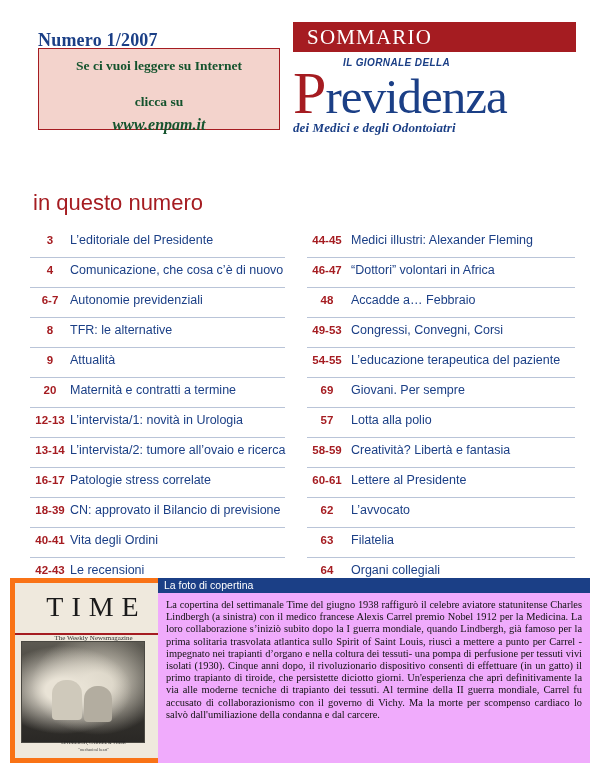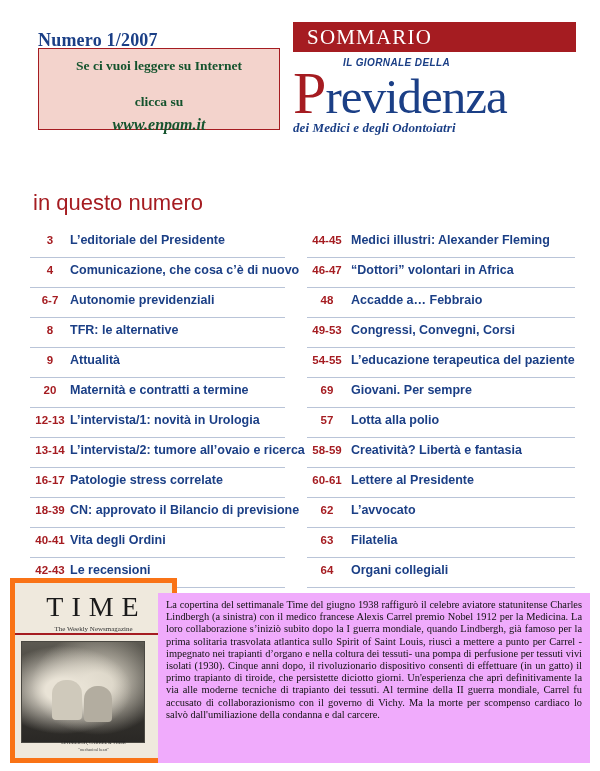--- a/index.html
+++ b/index.html
@@ -148,21 +148,20 @@
     font-weight: bold;
     color: #a51c21;
   }
   .toc-title {
     position: absolute;
     left: 40px; top: 5px;
     font-family: "Liberation Sans", sans-serif;
     font-size: 12.5px;
     color: #1b3f86;
     white-space: nowrap;
-    font-weight: bold;
   }
   .toc-col.right .toc-page { width: 40px; }
   .toc-col.right .toc-title { left: 44px; }
 
   
   .cover-area {
     position: absolute;
     left: 10px; top: 578px;
     width: 580px;
     height: 185px;
@@ -192,21 +191,21 @@
     letter-spacing: 8px;
     color: #1a1a1a;
     margin-top: 8px;
     margin-left: 6px;
   }
   .time-sub {
     text-align: center;
     font-family: "Liberation Serif", serif;
     font-size: 7px;
     color: #333;
-    margin-top: 2px;
+    margin-top: 11px;
   }
   .time-photo {
     position: absolute;
     left: 6px; top: 58px;
     width: 124px;
     height: 102px;
     background:
       radial-gradient(ellipse at 34% 48%, #e9e3d6 0 16%, rgba(233,227,214,0) 60%),
       radial-gradient(ellipse at 62% 42%, #d8d2c4 0 14%, rgba(216,210,196,0) 62%),
       linear-gradient(180deg, #5d5a52 0%, #3c3a35 45%, #2a2825 100%);
@@ -419,16 +418,19 @@
       <div class="fig-a"></div>
       <div class="fig-b"></div>
     </div>
     <div class="time-caption">
       <span>LINDBERGH, CARREL &amp; THEIR</span>
       <span class="cap2">"mechanical heart"</span>
     </div>
   </div>
 
   <div class="cover-text-wrap">
+    <div class="cover-bar">
+      <span>La foto di copertina</span>
+    </div>
     <div class="cover-body">La copertina del settimanale Time del giugno 1938 raffigurò il celebre aviatore statunitense Charles Lindbergh (a sinistra) con il medico francese Alexis Carrel premio Nobel 1912 per la Medicina. La loro collaborazione s’iniziò subito dopo la I guerra mondiale, quando Lindbergh, già famoso per la prima solitaria trasvolata atlantica sullo Spirit of Saint Louis, riuscì a mettere a punto per Carrel -impegnato nei trapianti d’organo e nella coltura dei tessuti- una pompa di perfusione per tessuti vivi isolati (1930). Cinque anni dopo, il rivoluzionario dispositivo consentì di effettuare (in un gatto) il primo trapianto di tiroide, che persistette diciotto giorni. Un'esperienza che aprì definitivamente la via alle moderne tecniche di trapianto dei tessuti.
 Al termine della II guerra mondiale, Carrel fu accusato di collaborazionismo con il governo di Vichy. Ma la morte per scompenso cardiaco lo salvò dall'umiliazione della condanna e dal carcere.</div>
   </div>
 </div>
 
 </body></html>

